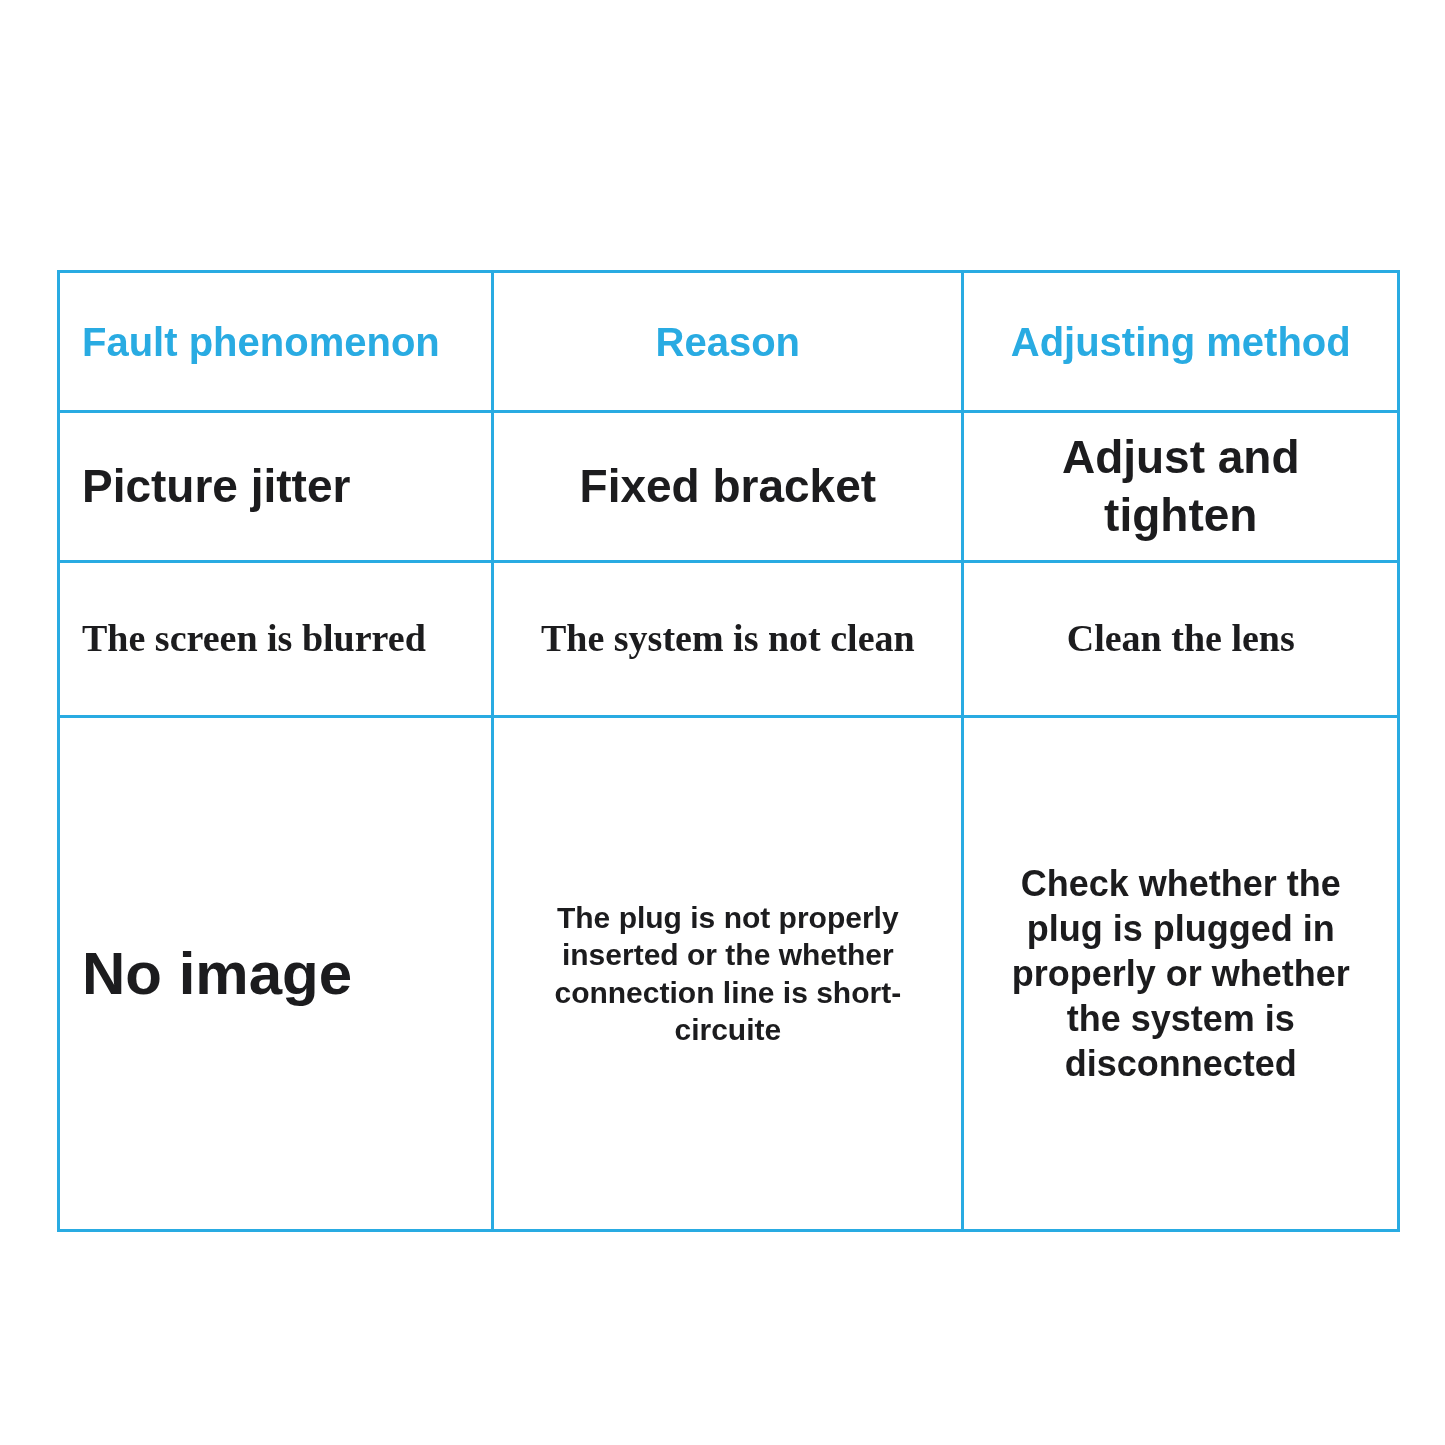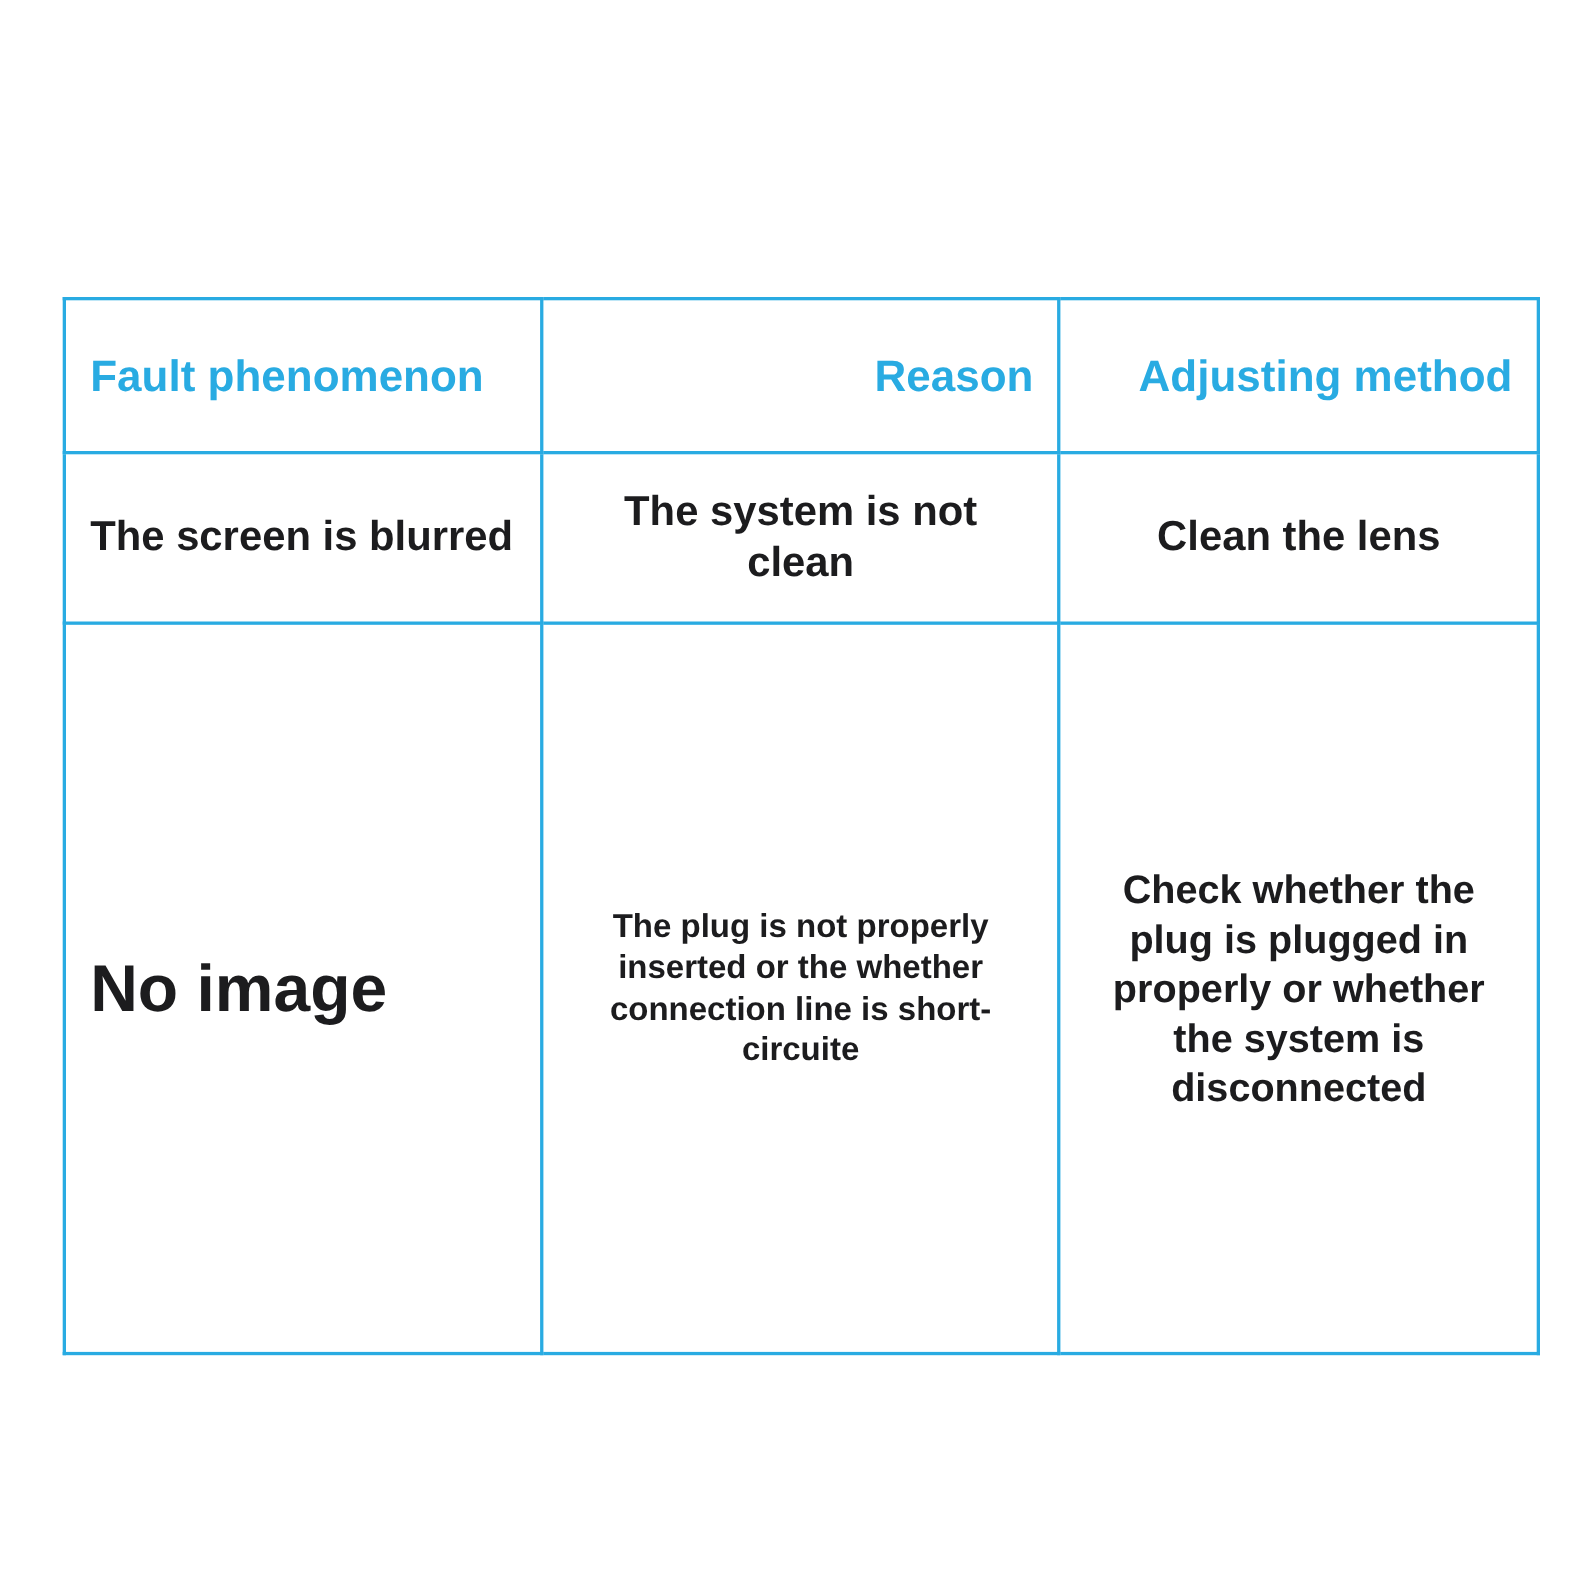--- a/index.html
+++ b/index.html
@@ -42,31 +42,31 @@
     font-weight:bold;
     line-height:1.25;
   }
   
   col.c1{width:32.4%;}
   col.c2{width:35.1%;}
   col.c3{width:32.5%;}
   
   tr.r-head{height:140px;}
   tr.r1{height:150px;}
-  tr.r2{height:155px;}
+  tr.r2{height:155px;font-family:Liberation Serif, serif;}
   tr.r3{height:200px;}
   tr.r4{height:auto;}
   
   th{
     color:var(--accent) !important;
     font-size:40px;
     font-weight:bold;
   }
   th.left{text-align:left;padding-left:18px;}
-  th.center{text-align:right;}
+  th.center{text-align:center;}
   
   .al{text-align:left;padding-left:18px;}
   .ac{text-align:center;}
   
   .sz-xxl{font-size:60px;}
   .sz-xl{font-size:46px;}
   .sz-lg{font-size:40px;}
   .sz-md{font-size:38px;}
   .sz-sm{font-size:36px;line-height:1.3;}
   .sz-xs{font-size:30px;line-height:1.35;}
@@ -84,20 +84,25 @@
         <col class="c2">
         <col class="c3">
       </colgroup>
       <tbody>
           <tr class="r-head">
         <th class="left">Fault phenomenon</th>
         <th class="center">Reason</th>
         <th class="center">Adjusting method</th>
       </tr>
 
+      <tr class="r1">
+        <td class="al sz-xl">Picture jitter</td>
+        <td class="ac sz-xl">Fixed bracket</td>
+        <td class="ac sz-xl">Adjust and tighten</td>
+      </tr>
 
       <tr class="r2">
         <td class="al sz-md">The screen is blurred</td>
         <td class="ac sz-md">The system is not clean</td>
         <td class="ac sz-md">Clean the lens</td>
       </tr>
 
 
       <tr class="r4">
         <td class="al sz-xxl">No image</td>

